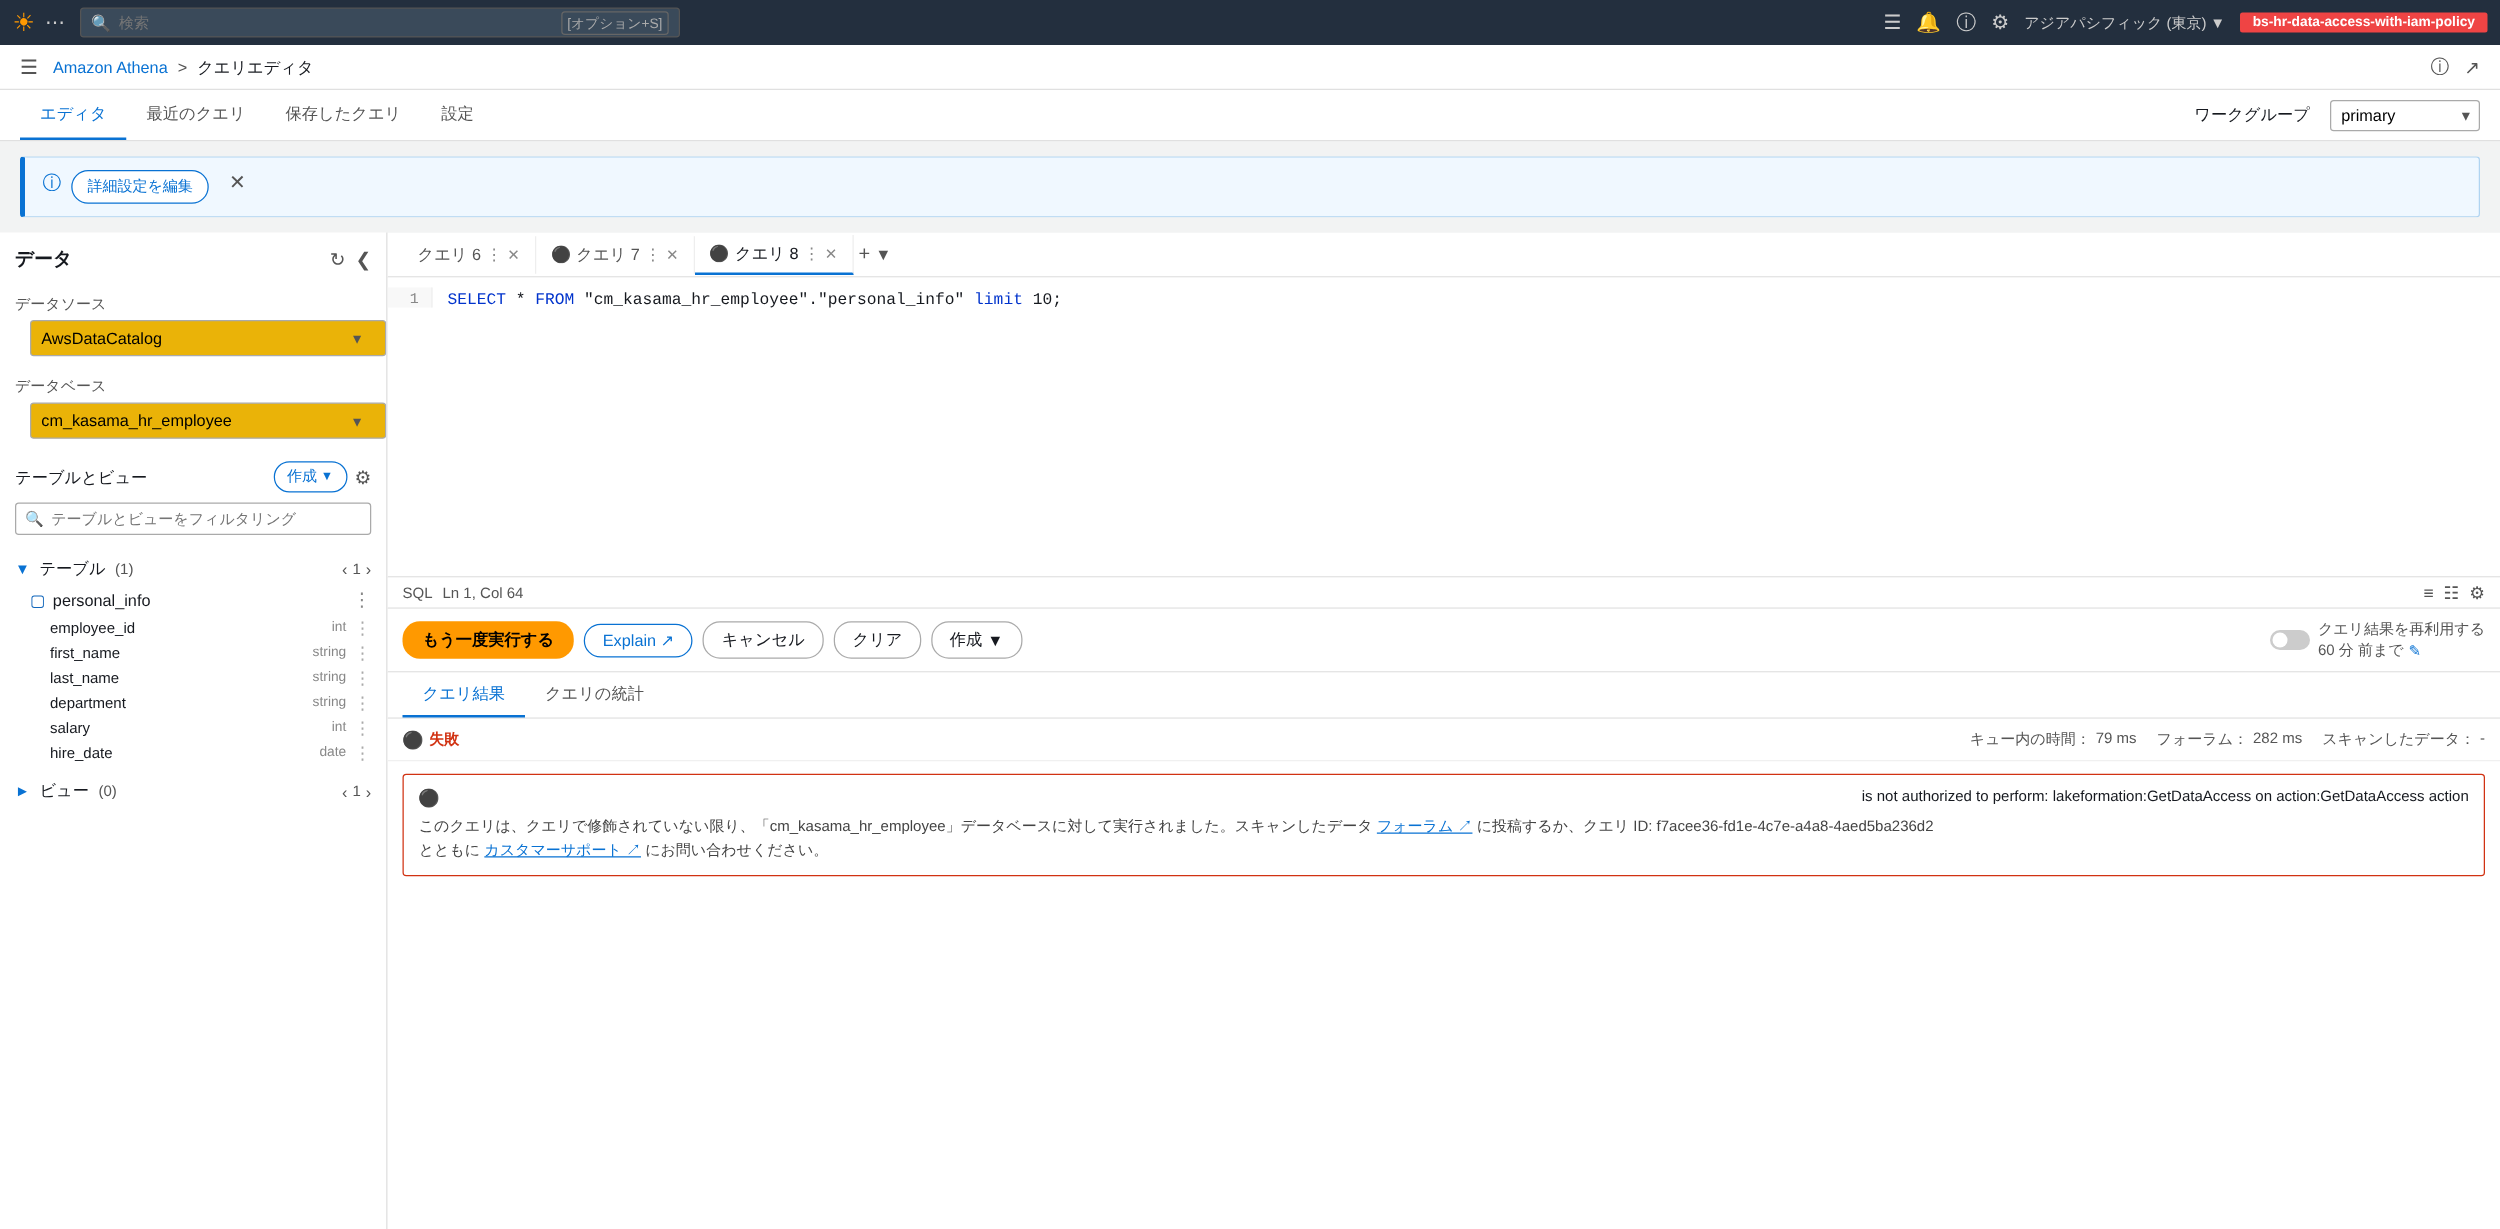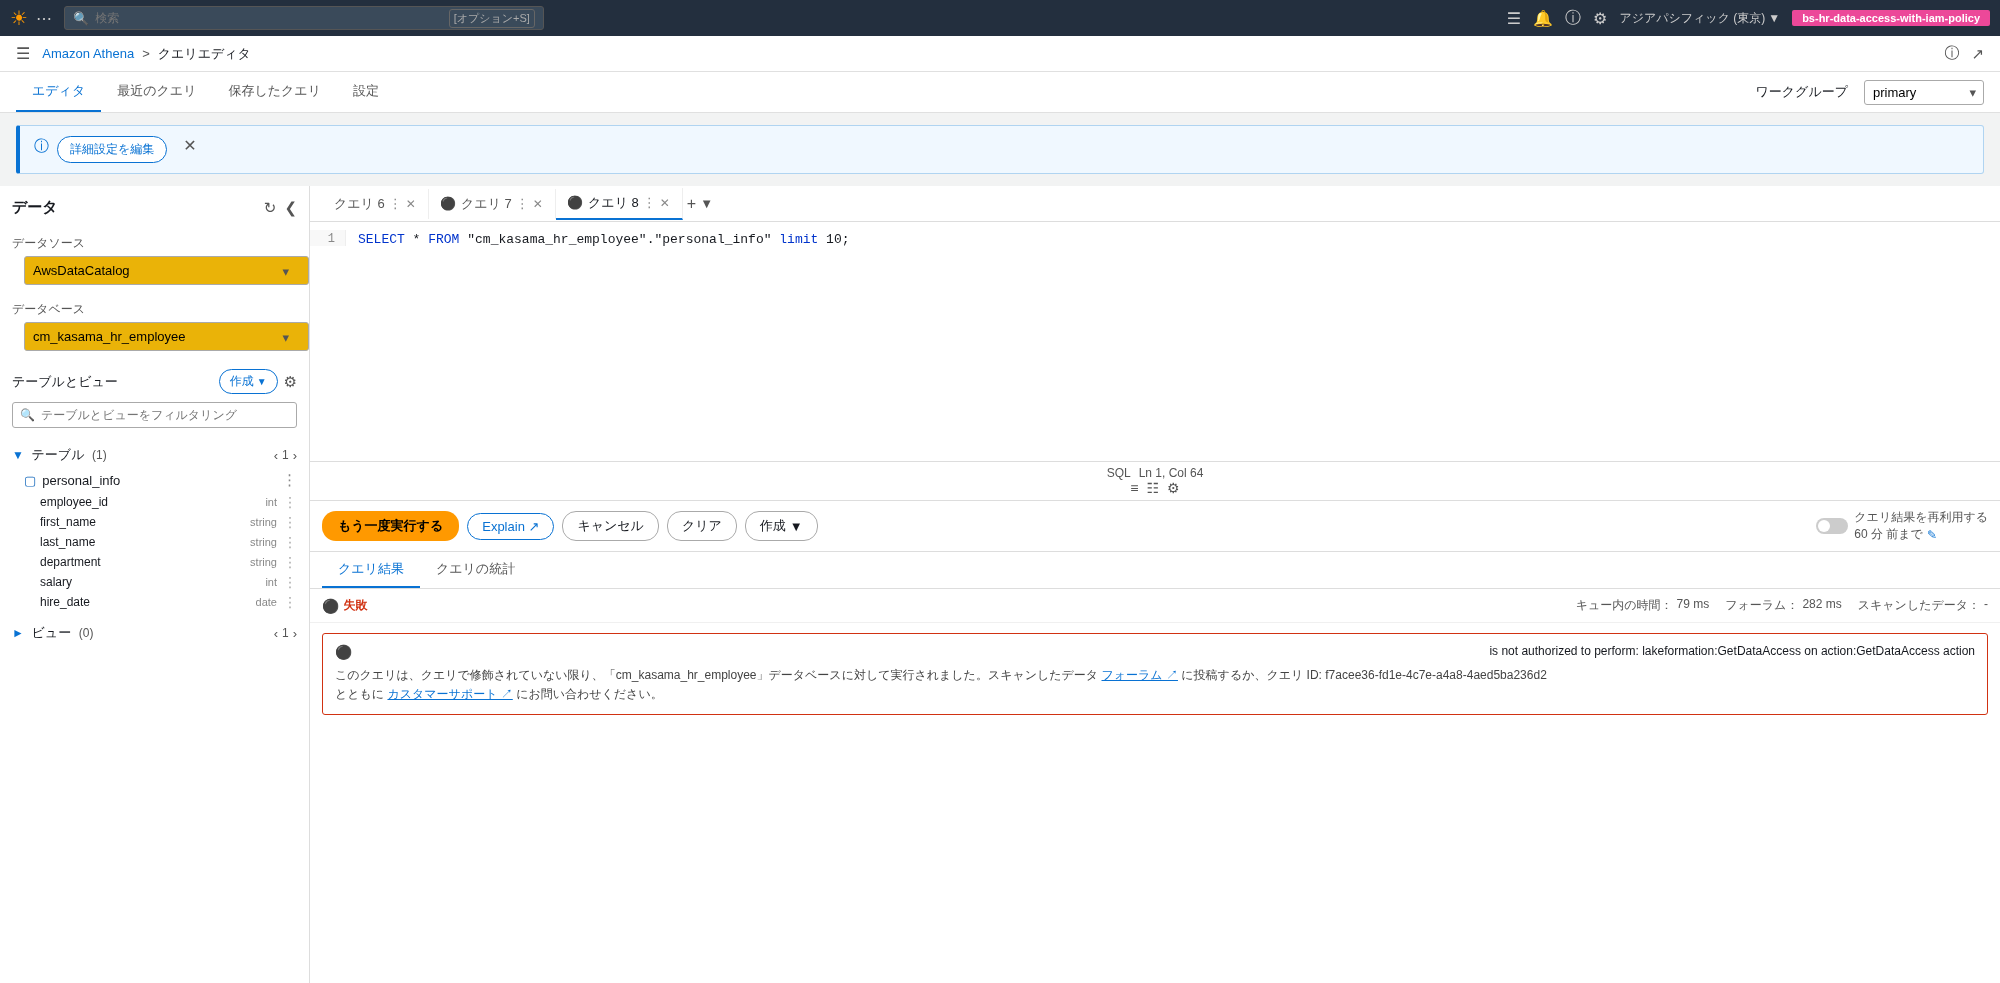--- a/index.html
+++ b/index.html
@@ -18,21 +18,21 @@
     .top-nav-search input {
       background: transparent; border: none; outline: none; color: #eee; font-size: 12px; flex: 1;
     }
     .top-nav-search-shortcut {
       color: #aaa; font-size: 11px; border: 1px solid #666; border-radius: 3px; padding: 1px 4px;
     }
     .top-nav-right { margin-left: auto; display: flex; align-items: center; gap: 12px; }
     .top-nav-icon { color: #ccc; font-size: 16px; cursor: pointer; }
     .top-nav-region { color: #ccc; font-size: 12px; cursor: pointer; display: flex; align-items: center; gap: 3px; }
     .top-nav-policy {
-      background: #ec4899; color: white; font-size: 11px; padding: 2px 10px; border-radius: 2px; font-weight: bold;
+      background: #ef4444; color: white; font-size: 11px; padding: 2px 10px; border-radius: 2px; font-weight: bold;
     }
 
     
     .breadcrumb-bar {
       display: flex; align-items: center; background: #fff; border-bottom: 1px solid #e0e0e0;
       padding: 0 16px; height: 36px; gap: 8px;
     }
     .breadcrumb-menu { color: #555; cursor: pointer; font-size: 16px; margin-right: 4px; }
     .breadcrumb-link { color: #0972d3; font-size: 13px; cursor: pointer; }
     .breadcrumb-sep { color: #555; font-size: 13px; }
@@ -152,21 +152,21 @@
     
     .code-editor { flex: 1; background: #fff; font-family: "Courier New", monospace; font-size: 13px; padding: 8px 0; overflow-y: auto; border-bottom: 1px solid #ddd; min-height: 160px; max-height: 240px; }
     .code-line { display: flex; align-items: flex-start; }
     .line-num { width: 36px; text-align: right; color: #888; padding-right: 10px; font-size: 12px; user-select: none; background: #f8f8f8; border-right: 1px solid #eee; padding-top: 2px; }
     .line-code { padding: 2px 0 2px 12px; color: #16191f; }
     .kw-blue { color: #0033cc; }
 
     
     .editor-status {
       display: flex; align-items: center; justify-content: space-between; background: #fff;
-      border-bottom: 1px solid #ddd; padding: 4px 12px; font-size: 12px; color: #555; flex-direction: column;
+      border-bottom: 1px solid #ddd; padding: 4px 12px; font-size: 12px; color: #555;
     }
     .editor-status-left { display: flex; gap: 8px; align-items: center; }
     .editor-status-right { display: flex; gap: 8px; align-items: center; }
     .status-icon { cursor: pointer; color: #555; font-size: 14px; }
 
     
     .action-bar {
       display: flex; align-items: center; background: #fff; border-bottom: 1px solid #ddd;
       padding: 8px 12px; gap: 8px;
     }

